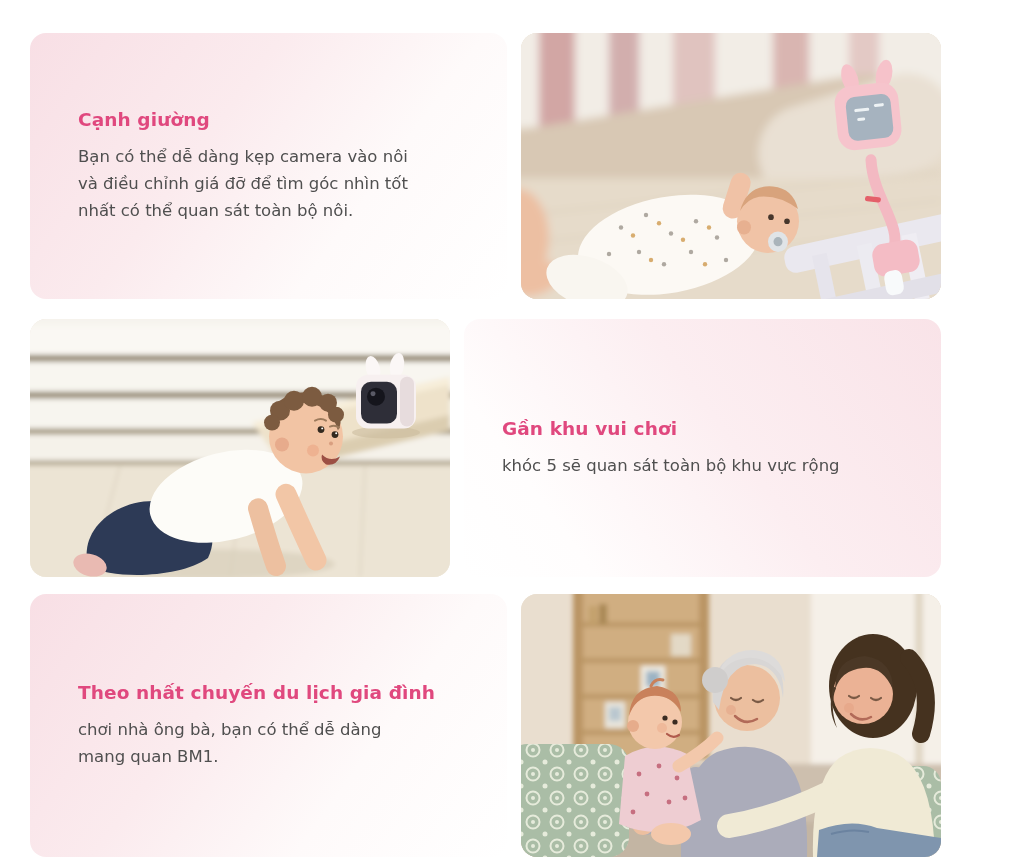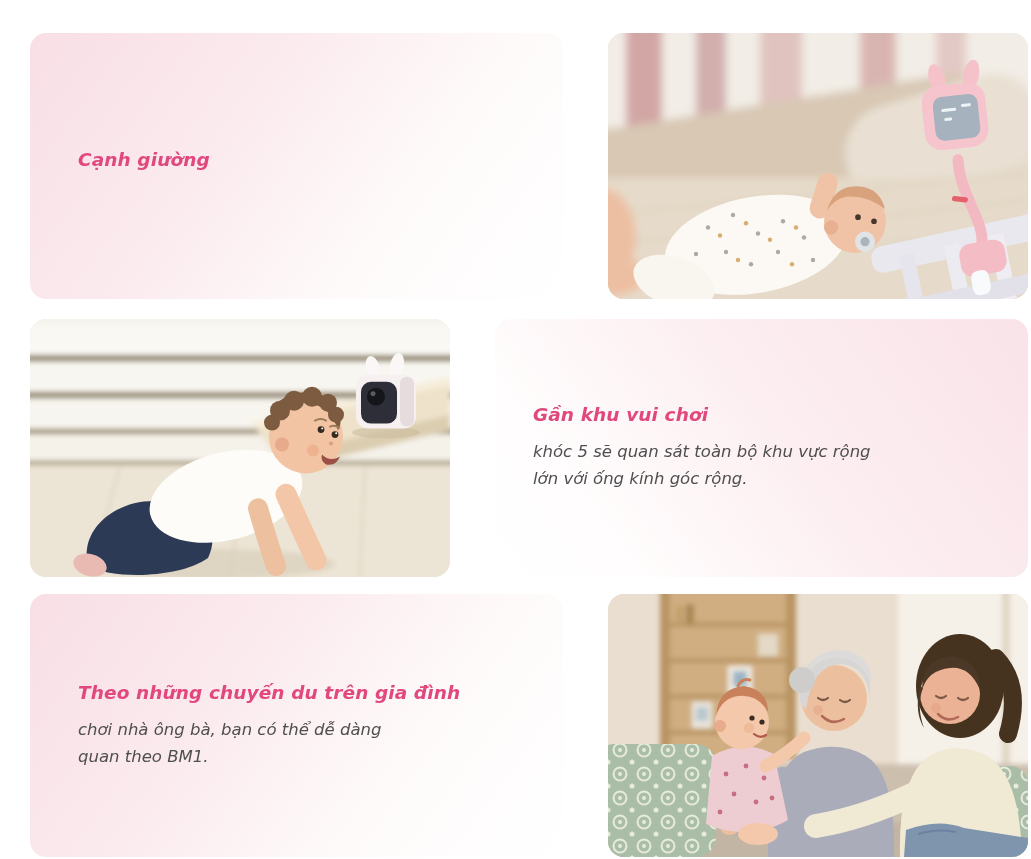--- a/index.html
+++ b/index.html
@@ -6,21 +6,21 @@
     --heading-color:#e0487e;
     --body-color:#4f4f4f;
   }
   *{box-sizing:border-box;}
   html,body{margin:0;padding:0;}
   body{
     width:1031px;height:859px;overflow:hidden;background:#ffffff;
     font-family:"DejaVu Sans","Liberation Sans",sans-serif;
   }
   main{padding:33px 0 0 30px;width:1028px;}
-  .row{display:flex;gap:45px;width:998px;font-style:italic;}
+  .row{display:flex;gap:14px;width:911px;}
   .row-1{height:266px;margin-bottom:20px;}
   .row-2{height:258px;margin-bottom:17px;}
   .row-3{height:263px;}
   .card{
     flex:1 1 auto;border-radius:16px;
     display:flex;flex-direction:column;justify-content:center;
     padding-right:30px;
   }
   .card--left{padding-left:48px;}
   .card--right{padding-left:38px;}
@@ -40,20 +40,25 @@
   .photo svg{display:block;width:100%;height:100%;}
 </style>
 </head>
 <body>
 
 <main>
 
   <section class="row row-1">
     <div class="card card--left grad-tl">
       <h2 class="feature-heading">Cạnh giường</h2>
+      <div>
+        <div class="body-line">Bạn có thể dễ dàng kẹp camera vào nôi</div>
+        <div class="body-line">và điều chỉnh giá đỡ để tìm góc nhìn tốt</div>
+        <div class="body-line">nhất có thể quan sát toàn bộ nôi.</div>
+      </div>
     </div>
     <div class="photo" role="img" aria-label="baby-lying-in-crib-with-clamped-pink-camera-photo">
       <svg viewBox="0 0 420 260" preserveAspectRatio="none" aria-hidden="true">
         <defs>
           <filter id="p1blur" x="-20%" y="-20%" width="140%" height="140%">
               <feGaussianBlur stdDeviation="4"></feGaussianBlur>
             </filter>
           <linearGradient id="p1mat" x1="0" y1="0" x2="0" y2="1">
             <stop offset="0" stop-color="#ede4d6"></stop>
               <stop offset="1" stop-color="#dfd2bf"></stop>
@@ -197,31 +202,30 @@
           <circle cx="301" cy="125" r="2" fill="#d99f80"></circle>
           <path d="M292 136 Q300 144 310 138 Q306 148 296 146 Q290 142 292 136 Z" fill="#9c4f44"></path>
           <circle cx="283" cy="132" r="6" fill="#eba482" opacity="0.55"></circle>
         </g>
       </svg>
     </div>
     <div class="card card--right grad-tr">
       <h2 class="feature-heading">Gần khu vui chơi</h2>
       <div>
         <div class="body-line">khóc 5 sẽ quan sát toàn bộ khu vực rộng</div>
-        <div class="body-line">lớn với ống kính góc rộng.</div>
       </div>
     </div>
   </section>
 
   <section class="row row-3">
     <div class="card card--left grad-tl">
-      <h2 class="feature-heading">Theo những chuyến du trên gia đình</h2>
+      <h2 class="feature-heading">Theo nhất chuyến du lịch gia đình</h2>
       <div>
         <div class="body-line">chơi nhà ông bà, bạn có thể dễ dàng</div>
-        <div class="body-line">quan theo BM1.</div>
+        <div class="body-line">mang quan BM1.</div>
       </div>
     </div>
     <div class="photo" role="img" aria-label="grandmother-mother-and-baby-on-sofa-photo">
       <svg viewBox="0 0 420 263" preserveAspectRatio="none" aria-hidden="true">
         <defs>
           <filter id="p3blur" x="-20%" y="-20%" width="140%" height="140%">
               <feGaussianBlur stdDeviation="2.5"></feGaussianBlur>
             </filter>
           <pattern id="p3cush" width="24" height="24" patternUnits="userSpaceOnUse">
             <rect width="24" height="24" fill="#aabda6"></rect>

